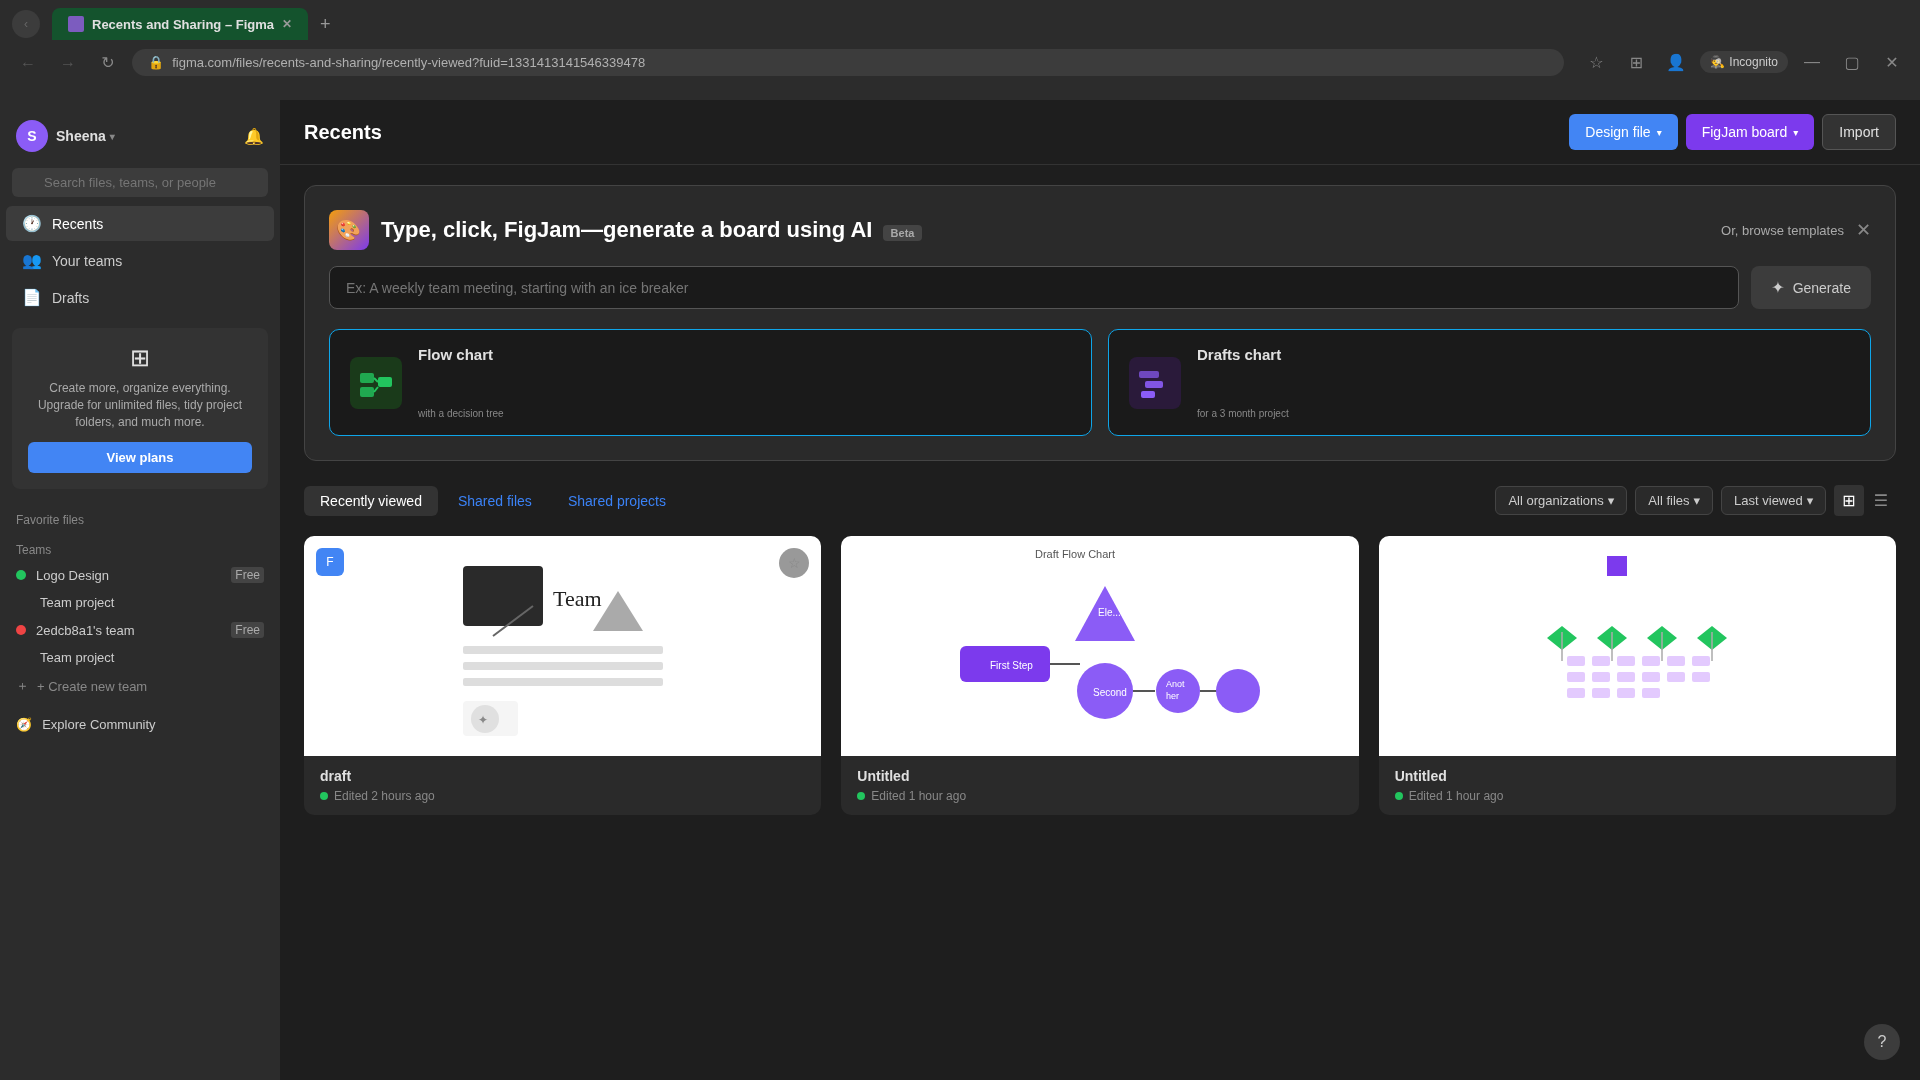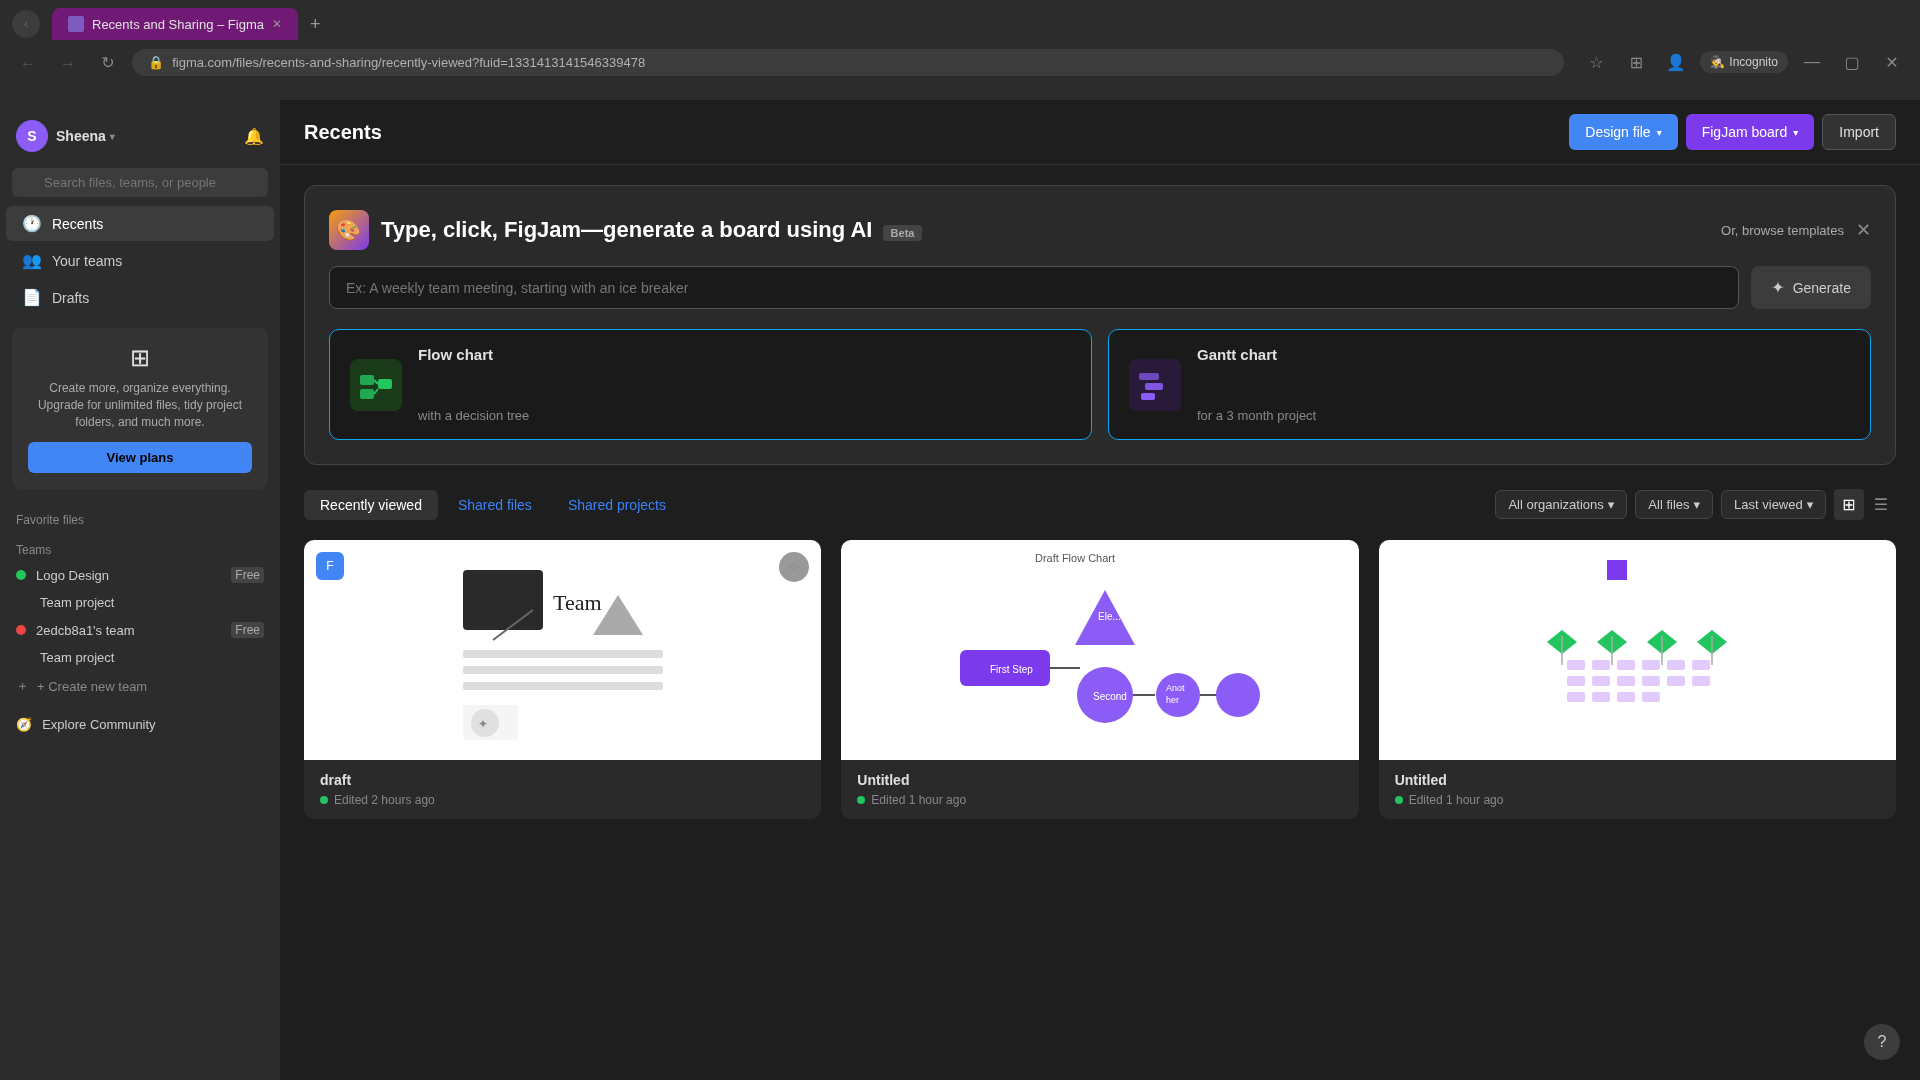--- a/index.html
+++ b/index.html
@@ -3,21 +3,21 @@
   <meta charset="utf-8">
   <style>
     * { box-sizing: border-box; margin: 0; padding: 0; }
     body { font-family: -apple-system, BlinkMacSystemFont, 'Segoe UI', sans-serif; background: #1e1e1e; color: #e0e0e0; width: 1920px; height: 1080px; overflow: hidden; display: flex; flex-direction: column; }
 
     
     .browser-chrome { background: #2c2c2c; height: 100px; display: flex; flex-direction: column; flex-shrink: 0; }
     .browser-tabs { display: flex; align-items: center; padding: 8px 12px 0; gap: 4px; }
     .tab-list { display: flex; align-items: center; gap: 4px; }
     .browser-tab { background: #3c3c3c; border-radius: 8px 8px 0 0; padding: 8px 16px; display: flex; align-items: center; gap: 8px; font-size: 13px; color: #e0e0e0; min-width: 200px; }
-    .browser-tab.active { background: #701a75; }
+    .browser-tab.active { background: #14532d; font-weight: bold; }
     .tab-favicon { width: 16px; height: 16px; background: #7c5cbf; border-radius: 2px; flex-shrink: 0; }
     .tab-close { margin-left: auto; color: #999; cursor: pointer; font-size: 12px; }
     .tab-new { background: none; border: none; color: #999; cursor: pointer; font-size: 18px; padding: 4px 8px; }
     .tab-arrows { display: flex; gap: 4px; margin-right: 8px; }
     .tab-arrow { background: #3c3c3c; border: none; color: #666; width: 28px; height: 28px; border-radius: 50%; cursor: pointer; font-size: 12px; display: flex; align-items: center; justify-content: center; }
 
     .browser-bar { display: flex; align-items: center; padding: 6px 12px; gap: 8px; }
     .nav-btn { background: none; border: none; color: #888; cursor: pointer; font-size: 16px; width: 32px; height: 32px; display: flex; align-items: center; justify-content: center; border-radius: 50%; }
     .nav-btn.disabled { color: #555; cursor: default; }
     .address-bar { flex: 1; background: #3c3c3c; border-radius: 20px; padding: 6px 16px; font-size: 13px; color: #e0e0e0; display: flex; align-items: center; gap: 8px; }
@@ -44,21 +44,21 @@
 
     .sidebar-nav-item { display: flex; align-items: center; gap: 10px; padding: 8px 16px; cursor: pointer; font-size: 14px; color: #ccc; border-radius: 6px; margin: 1px 6px; }
     .sidebar-nav-item.active { background: #3c3c3c; color: #fff; }
     .sidebar-nav-icon { font-size: 16px; }
 
     .sidebar-section-label { font-size: 12px; color: #888; padding: 8px 16px 4px; text-transform: none; font-weight: 500; margin-top: 4px; }
 
     .upgrade-box { margin: 12px; background: #333; border-radius: 8px; padding: 16px; text-align: center; }
     .upgrade-icon { font-size: 24px; margin-bottom: 8px; }
     .upgrade-text { font-size: 12px; color: #aaa; line-height: 1.4; margin-bottom: 12px; }
-    .upgrade-btn { background: #4285f4; color: #000000; border: none; border-radius: 6px; padding: 8px 20px; font-size: 13px; font-weight: 600; cursor: pointer; width: 100%; }
+    .upgrade-btn { background: #4285f4; color: #ffffff; border: none; border-radius: 6px; padding: 8px 20px; font-size: 13px; font-weight: 600; cursor: pointer; width: 100%; }
 
     .sidebar-team-item { display: flex; align-items: center; gap: 10px; padding: 6px 16px; cursor: pointer; font-size: 13px; color: #ccc; }
     .team-dot { width: 10px; height: 10px; border-radius: 50%; flex-shrink: 0; }
     .team-badge { font-size: 12px; background: #444; color: #aaa; border-radius: 3px; padding: 1px 4px; margin-left: auto; }
     .create-team { display: flex; align-items: center; gap: 8px; padding: 6px 16px; cursor: pointer; font-size: 13px; color: #888; }
     .sidebar-explore { display: flex; align-items: center; gap: 10px; padding: 8px 16px; cursor: pointer; font-size: 13px; color: #ccc; margin-top: 8px; }
 
     
     .main { flex: 1; background: #1e1e1e; display: flex; flex-direction: column; overflow: hidden; }
 
@@ -87,21 +87,21 @@
     .generate-btn { background: #3c3c3c; color: #ccc; border: none; border-radius: 8px; padding: 12px 20px; font-size: 14px; cursor: pointer; display: flex; align-items: center; gap: 8px; white-space: nowrap; }
     .generate-icon { font-size: 16px; }
 
     .template-cards { display: flex; gap: 16px; }
     .template-card { flex: 1; background: #1a1a1a; border: 1px solid #0ea5e9; border-radius: 10px; padding: 16px 20px; display: flex; align-items: center; gap: 16px; cursor: pointer; }
     .template-icon { width: 52px; height: 52px; border-radius: 8px; display: flex; align-items: center; justify-content: center; flex-shrink: 0; }
     .template-icon.green { background: #1a3a1a; }
     .template-icon.purple { background: #2a1a3a; }
     .template-icon.gray { background: #2a2a2a; }
     .template-title { font-size: 15px; font-weight: 600; color: #e0e0e0; margin-bottom: 3px; }
-    .template-subtitle { font-size: 13px; color: #888; margin-top: 45px; }
+    .template-subtitle { font-size: 10px; color: #888; margin-top: 45px; }
 
     
     .tabs-row { display: flex; align-items: center; gap: 4px; margin-bottom: 20px; }
     .tab-item { padding: 7px 16px; font-size: 14px; color: #3b82f6; cursor: pointer; border-radius: 6px; }
     .tab-item.active { color: #fff; background: #333; }
     .tabs-right { margin-left: auto; display: flex; align-items: center; gap: 8px; }
     .filter-btn { background: #2a2a2a; border: 1px solid #444; border-radius: 6px; padding: 6px 12px; font-size: 13px; color: #ccc; cursor: pointer; display: flex; align-items: center; gap: 4px; }
     .view-toggle { display: flex; gap: 2px; }
     .view-btn { background: none; border: none; color: #888; cursor: pointer; padding: 6px 8px; border-radius: 4px; font-size: 16px; }
     .view-btn.active { color: #fff; background: #333; }
@@ -291,21 +291,21 @@
 
           <div class="template-card">
             <div class="template-icon purple">
               <svg width="36" height="36" viewBox="0 0 36 36">
                 <rect x="2" y="6" width="20" height="7" rx="2" fill="#8b5cf6" opacity="0.7"></rect>
                 <rect x="8" y="16" width="18" height="7" rx="2" fill="#8b5cf6" opacity="0.9"></rect>
                 <rect x="4" y="26" width="14" height="7" rx="2" fill="#8b5cf6"></rect>
               </svg>
             </div>
             <div>
-              <div class="template-title">Gantt chart</div>
+              <div class="template-title">Drafts chart</div>
               <div class="template-subtitle">for a 3 month project</div>
             </div>
           </div>
 
         </div>
       </div>
 
       <div class="tabs-row">
         <div class="tab-item active">Recently viewed</div>
         <div class="tab-item">Shared files</div>

